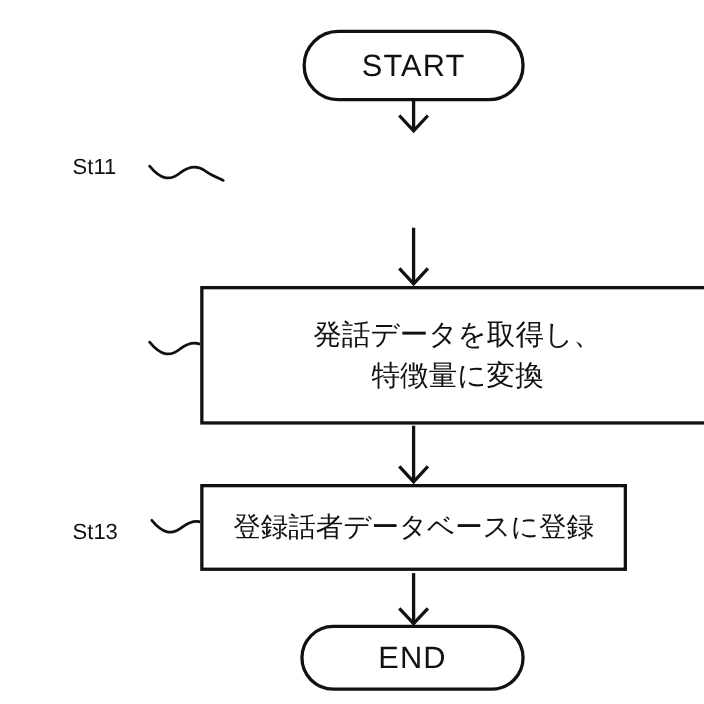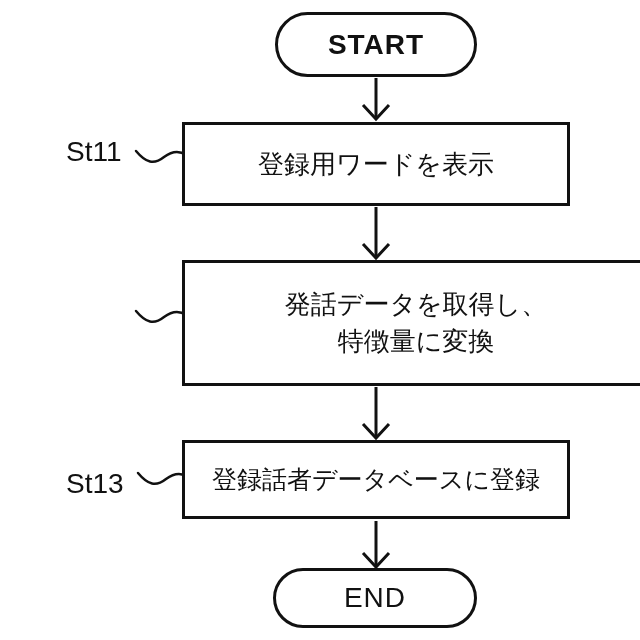--- a/index.html
+++ b/index.html
@@ -32,34 +32,34 @@
     display: flex;
     align-items: center;
     justify-content: center;
     text-align: center;
   }
   .terminator {
     border-radius: 34px;
     font-size: 28px;
     letter-spacing: 1px;
   }
-  .terminator-start { left: 275px; top: 12px;  width: 202px; height: 65px; font-weight: bold; }
+  .terminator-start { left: 275px; top: 27px;  width: 202px; height: 65px; }
   .terminator-end   { left: 273px; top: 568px; width: 204px; height: 60px; }
   .process {
     font-size: 26px;
     line-height: 37px;
     white-space: pre-line;
   }
   .process-st11 { left: 182px; top: 122px; width: 388px; height: 84px;  }
   .process-st12 { left: 182px; top: 260px; width: 468px; height: 126px; }
   .process-st13 { left: 182px; top: 440px; width: 388px; height: 79px; font-size: 25px; }
   .step-id {
     position: absolute;
     left: 66px;
-    font-size: 28px;
+    font-size: 20px;
     line-height: 30px;
   }
   .step-id-st11 { top: 137px; }
   .step-id-st12 { top: 297px; }
   .step-id-st13 { top: 456px; margin-top: 13px; }
 </style>
 </head>
 <body>
 
 <div class="page">
@@ -91,23 +91,20 @@
     <path class="squiggle" d="M138,473 C148,485 156,487 166,479 C174,473 181,472 188,477 C193,481 199,483 205,486" stroke="#111111"></path>
   </svg>
 
   <div class="node terminator terminator-start">
     <span>START</span>
   </div>
 
   <div class="step-id step-id-st11">St11</div>
   <div class="step-id step-id-st13">St13</div>
 
-  <div class="node process process-st11">
-    <span>登録用ワードを表示</span>
-  </div>
   <div class="node process process-st12">
     <span>発話データを取得し、
 特徴量に変換</span>
   </div>
   <div class="node terminator terminator-end">
     <span>END</span>
   </div>
 
   <div class="node process process-st13">
     <span>登録話者データベースに登録</span>

